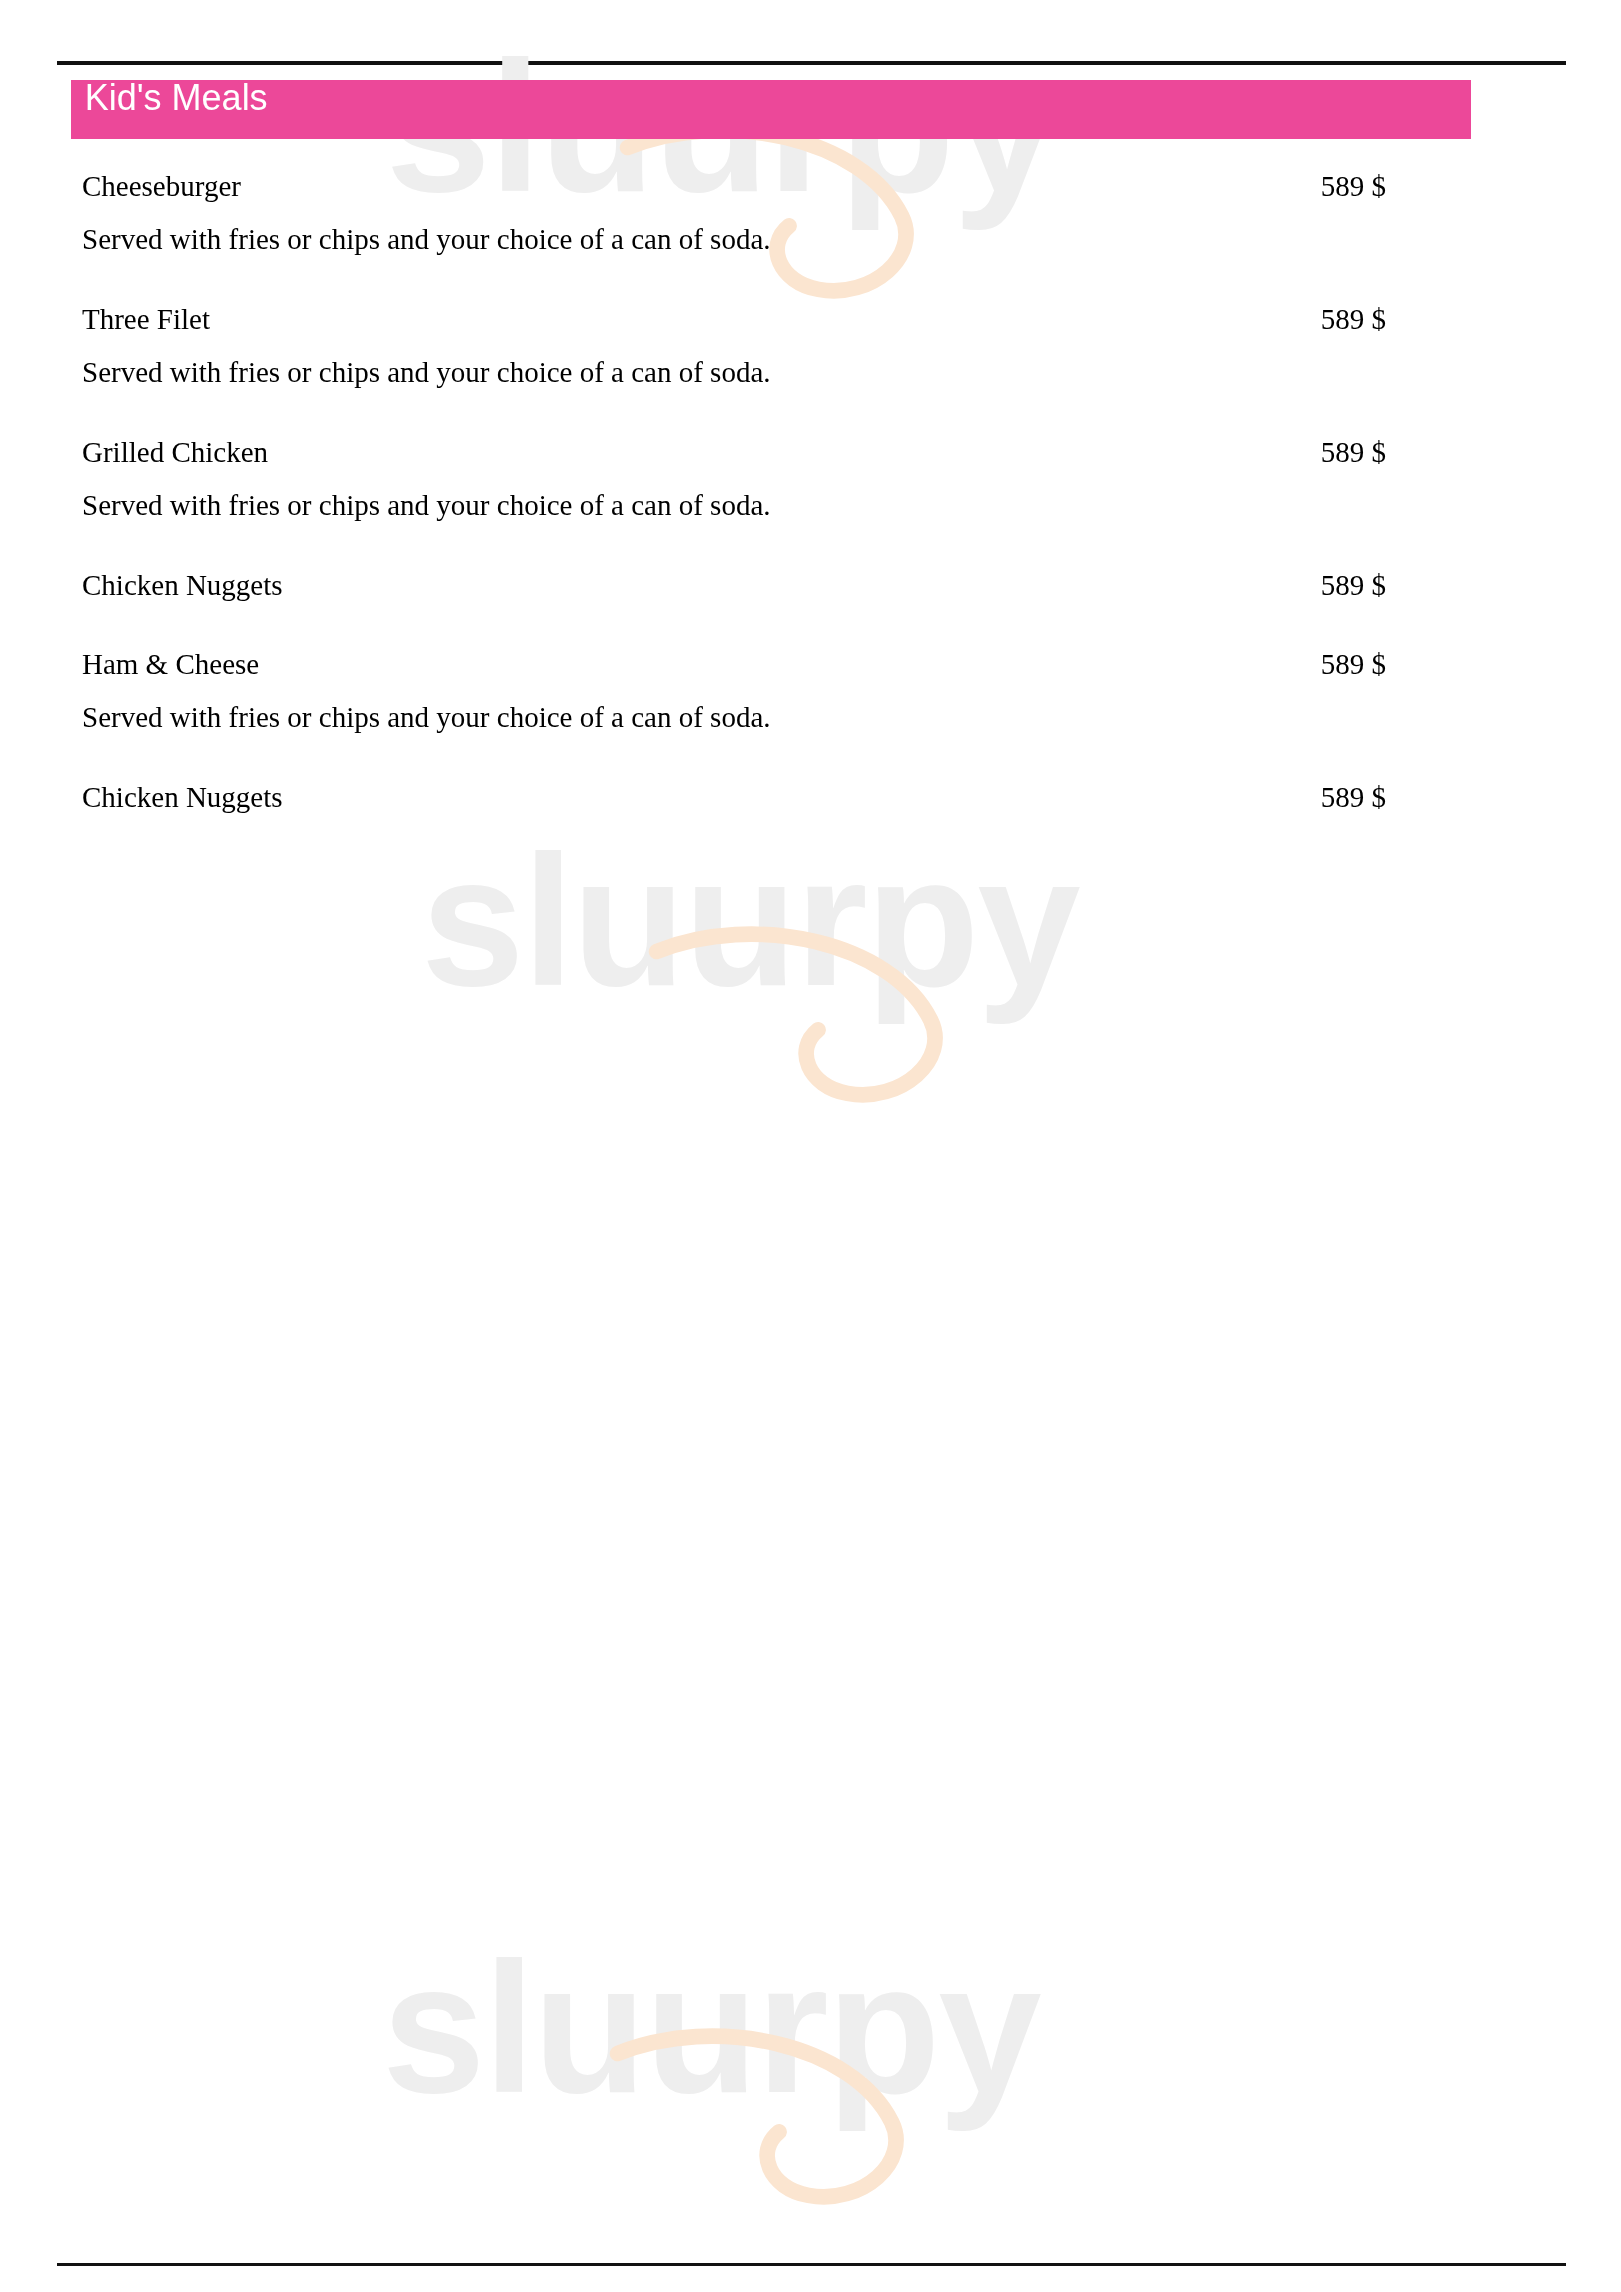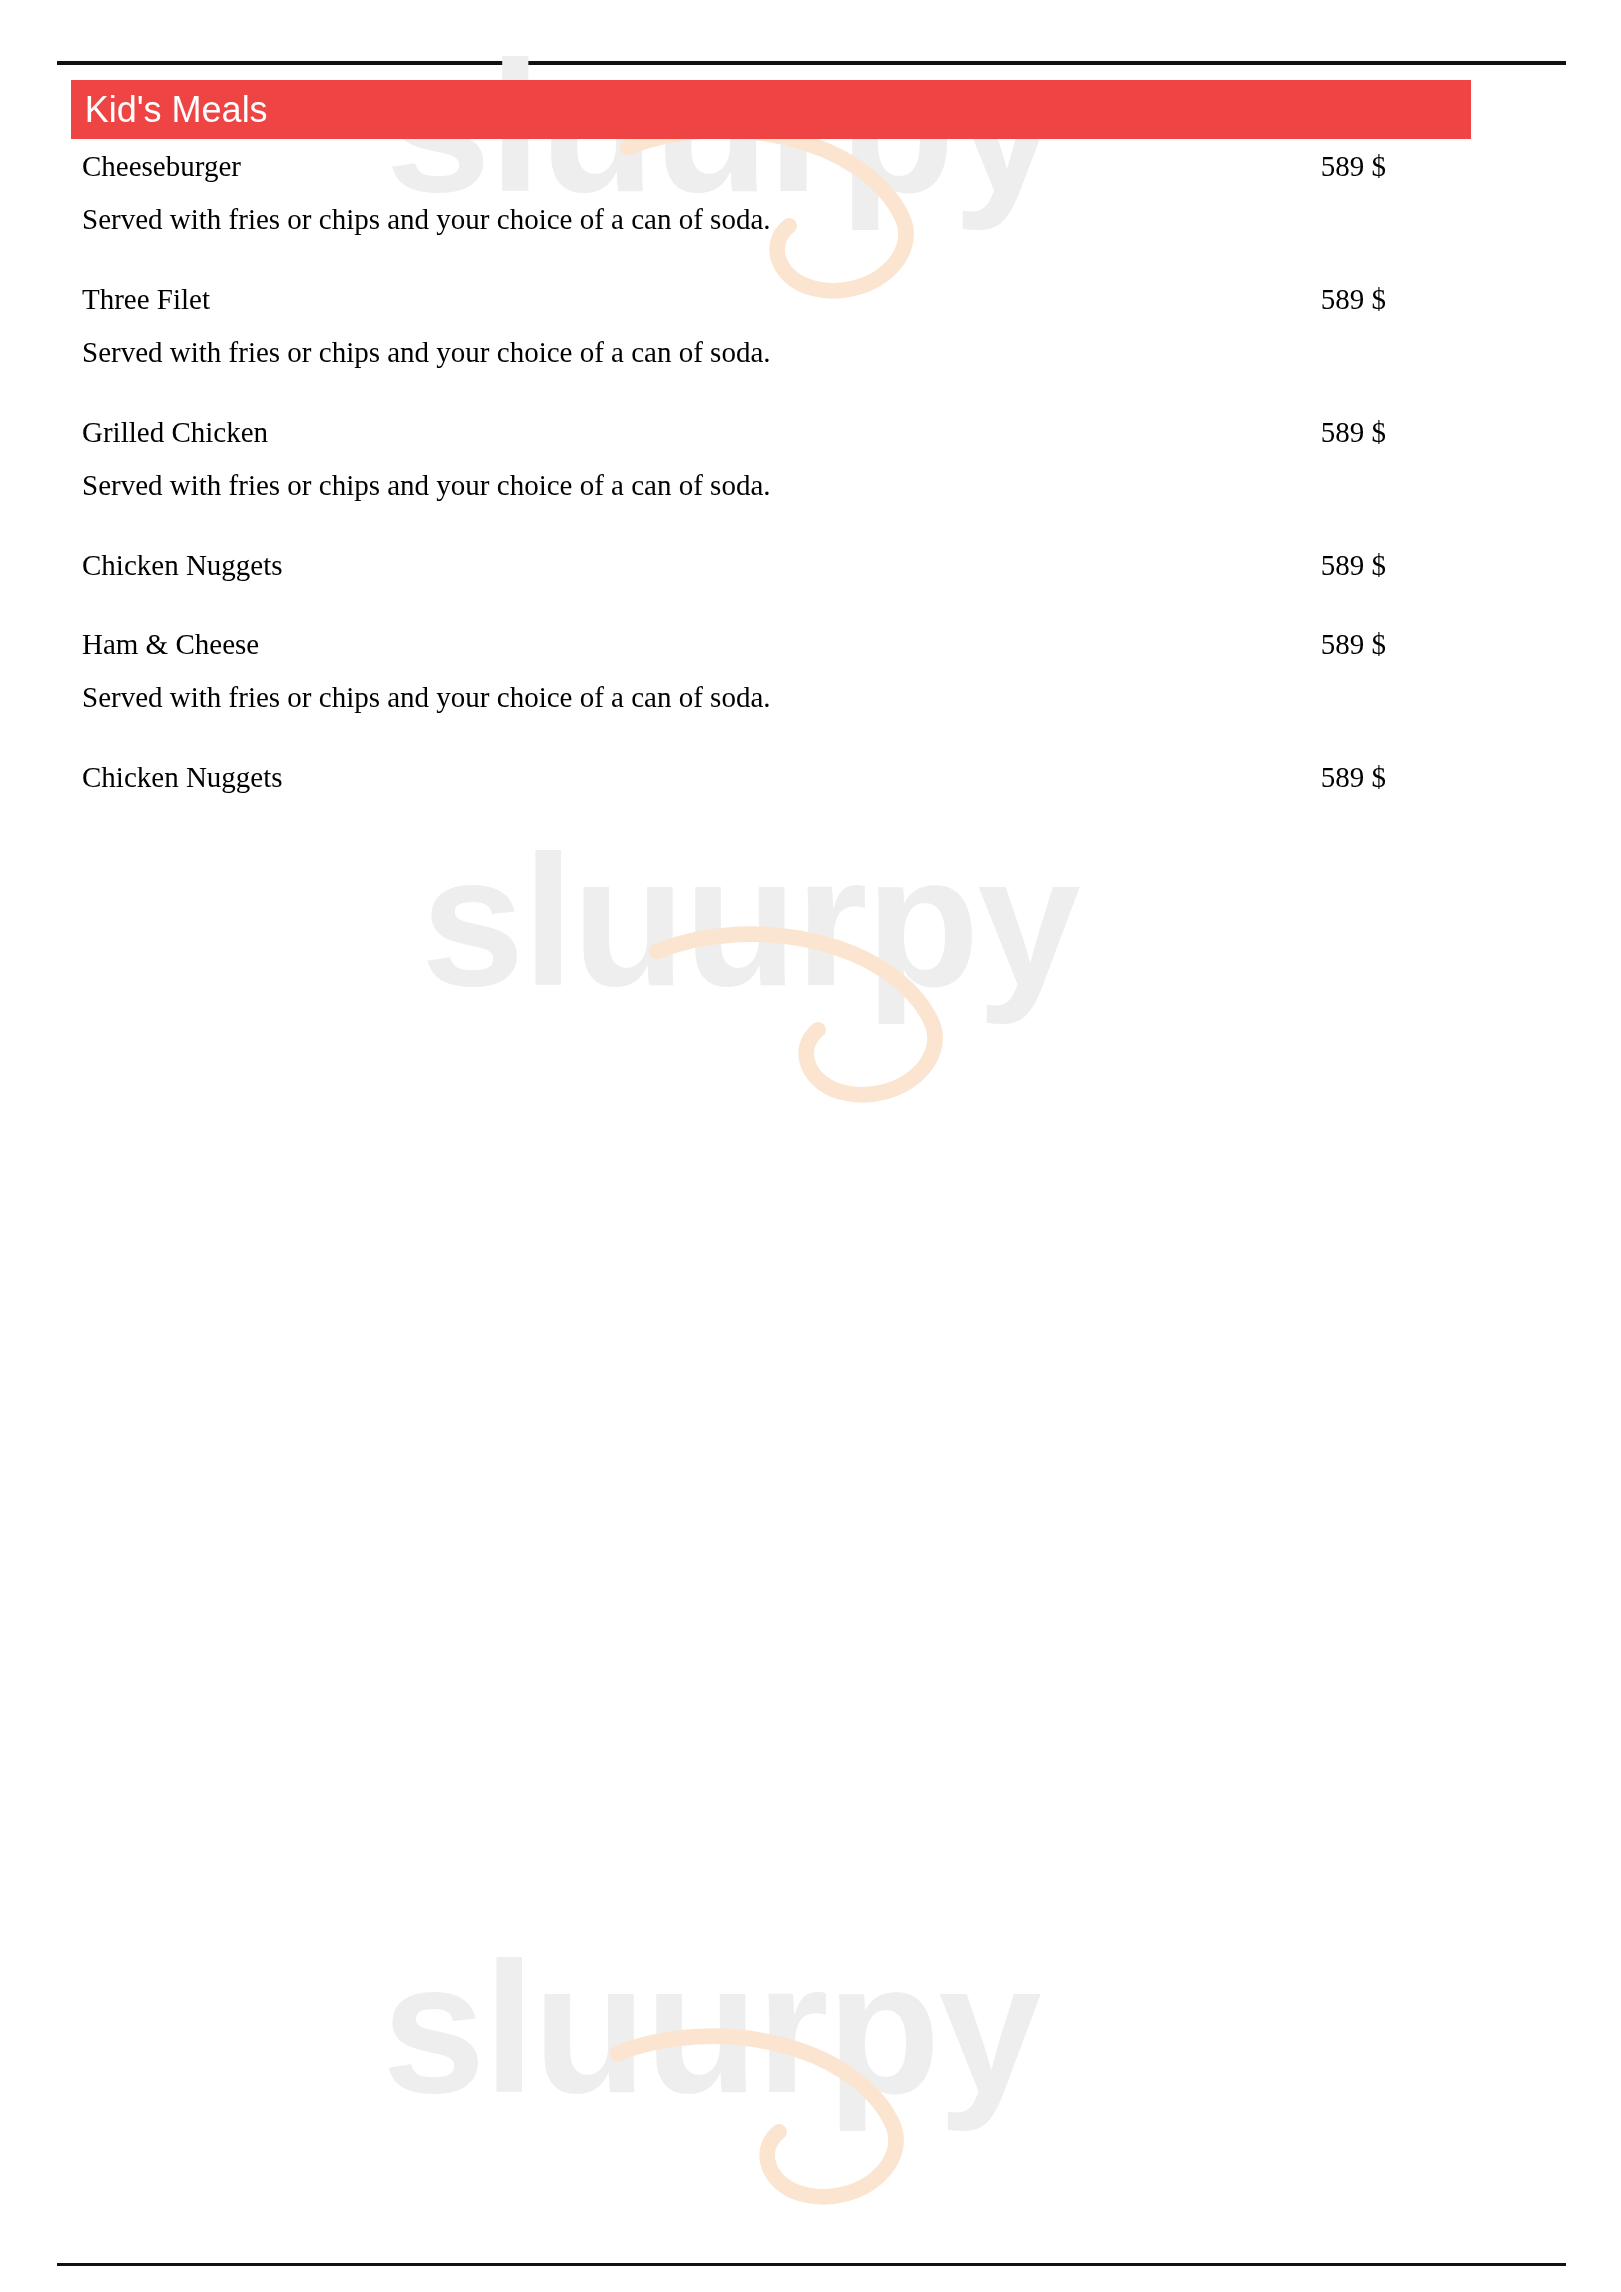--- a/index.html
+++ b/index.html
@@ -74,37 +74,37 @@
   .sw-2 { top: 912px; left: 637px; }
   .sw-3 { top: 2014px; left: 598px; }
 
   
   .section-header {
     position: absolute;
     left: 71px;
     top: 80px;
     width: 1400px;
     height: 59px;
-    background: #ef4444;
+    background: #ec4899;
     display: flex;
-    align-items: center;
+    align-items: flex-start;
   }
   .section-header .title {
     color: #ffffff;
     font-family: "Liberation Sans", sans-serif;
     font-size: 36px;
     line-height: 1;
     padding-left: 13.7px;
   }
 
   
   .menu {
     position: absolute;
     left: 82px;
-    top: 149px;
+    top: 169px;
     width: 1304px;
   }
   .menu-item {
     margin-bottom: 45px;
   }
   .item-row {
     display: flex;
     align-items: baseline;
     justify-content: space-between;
   }

